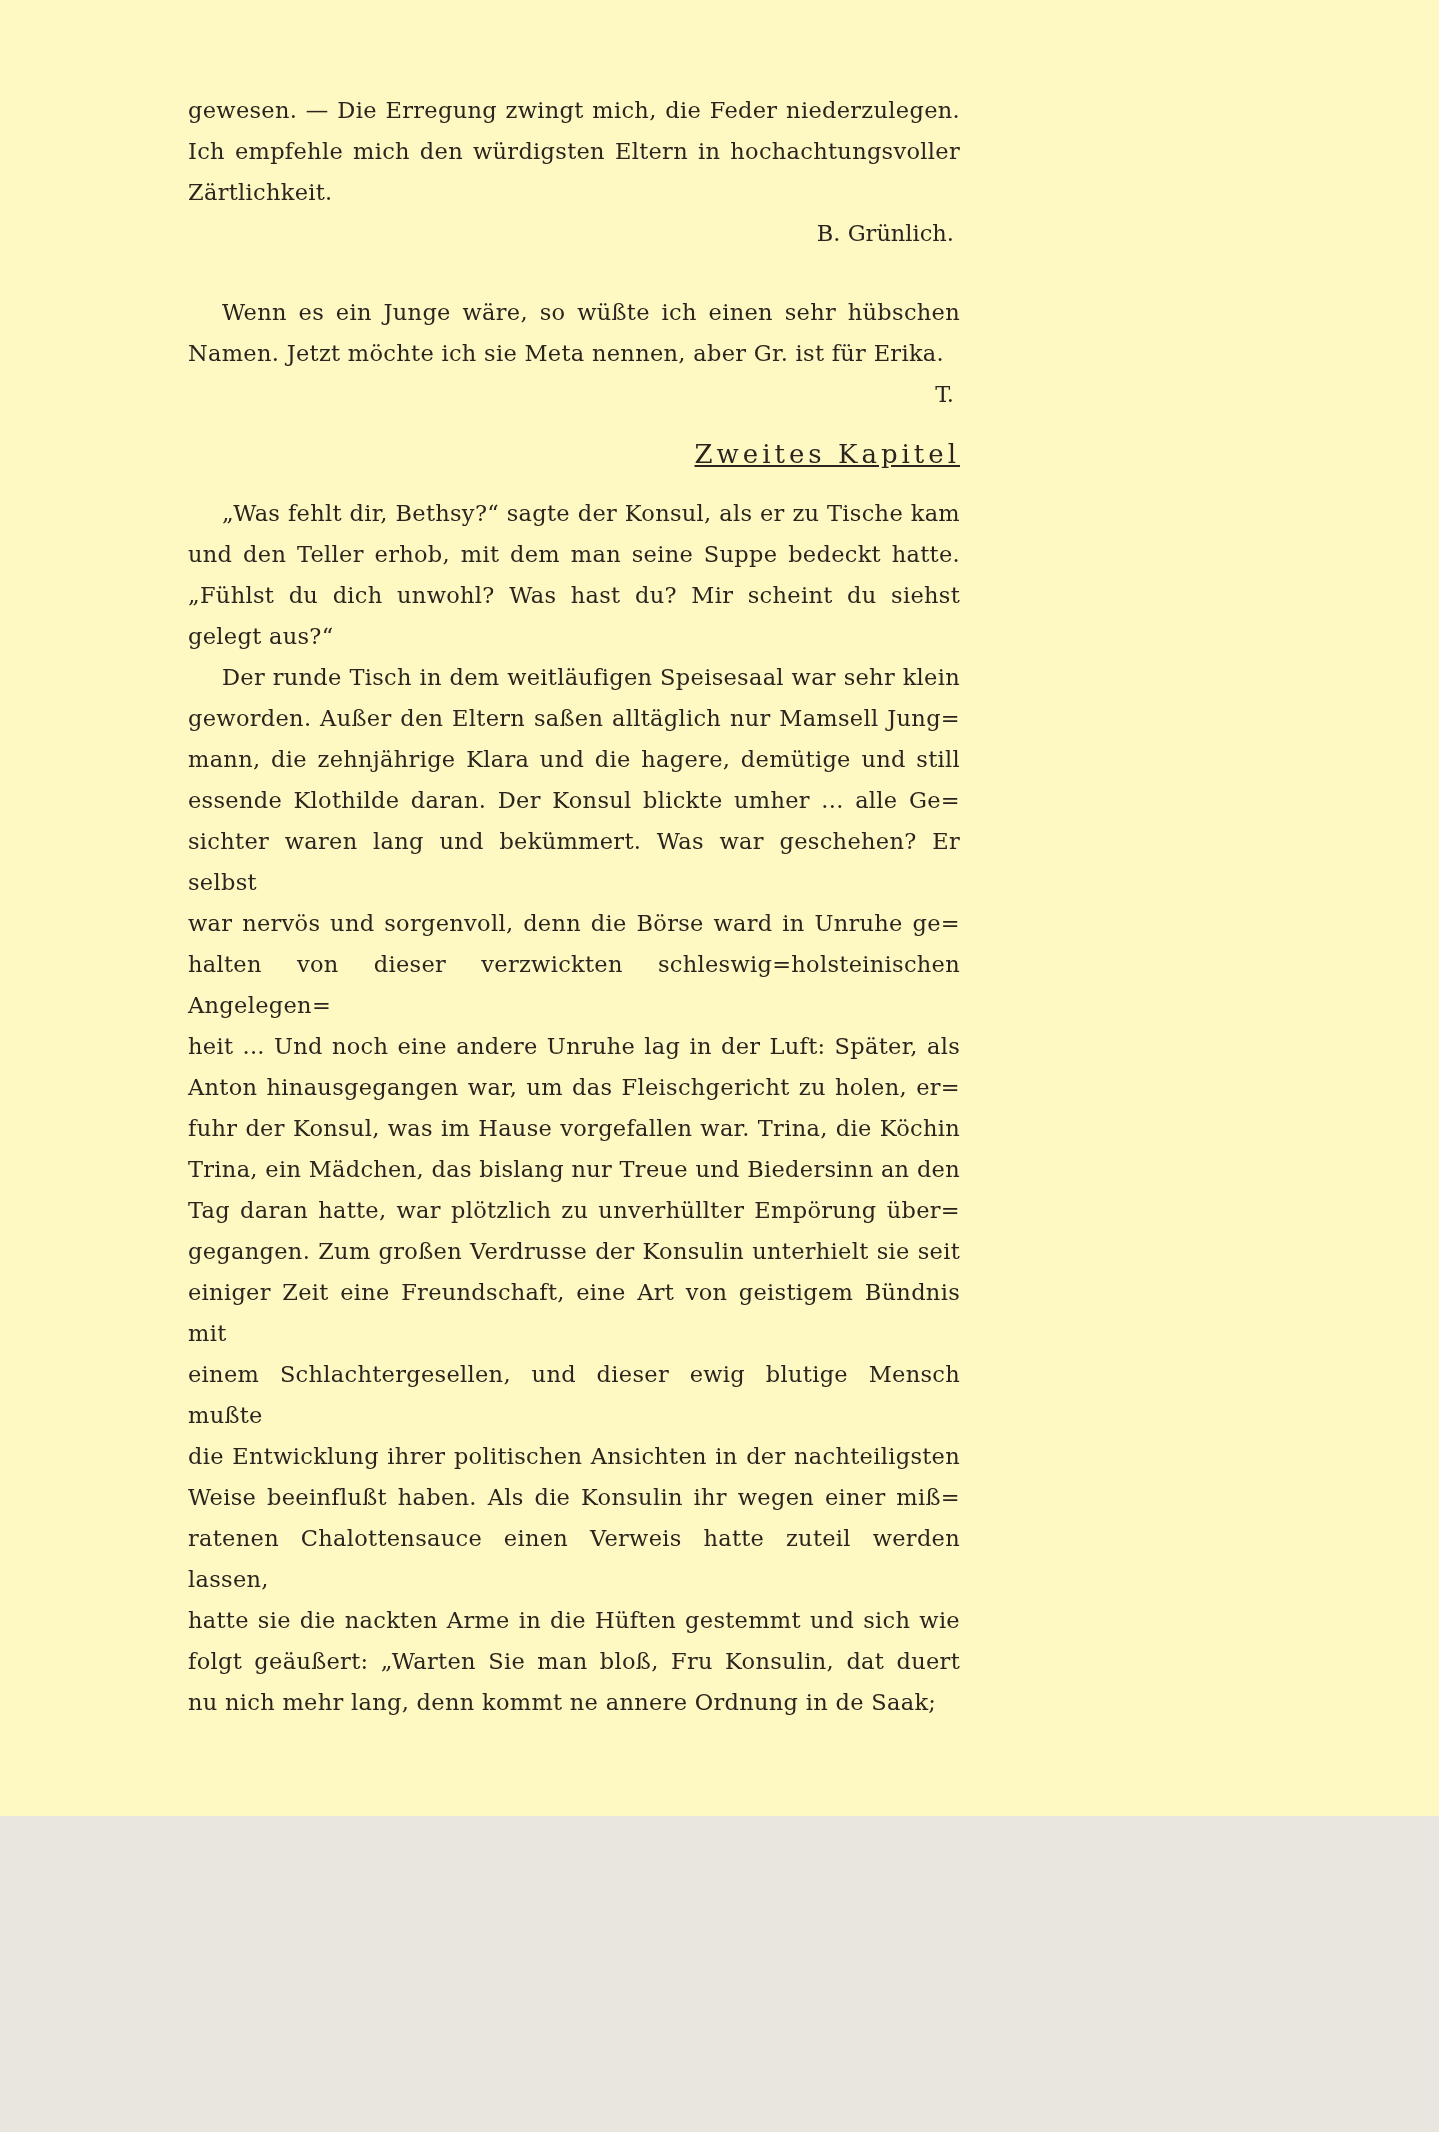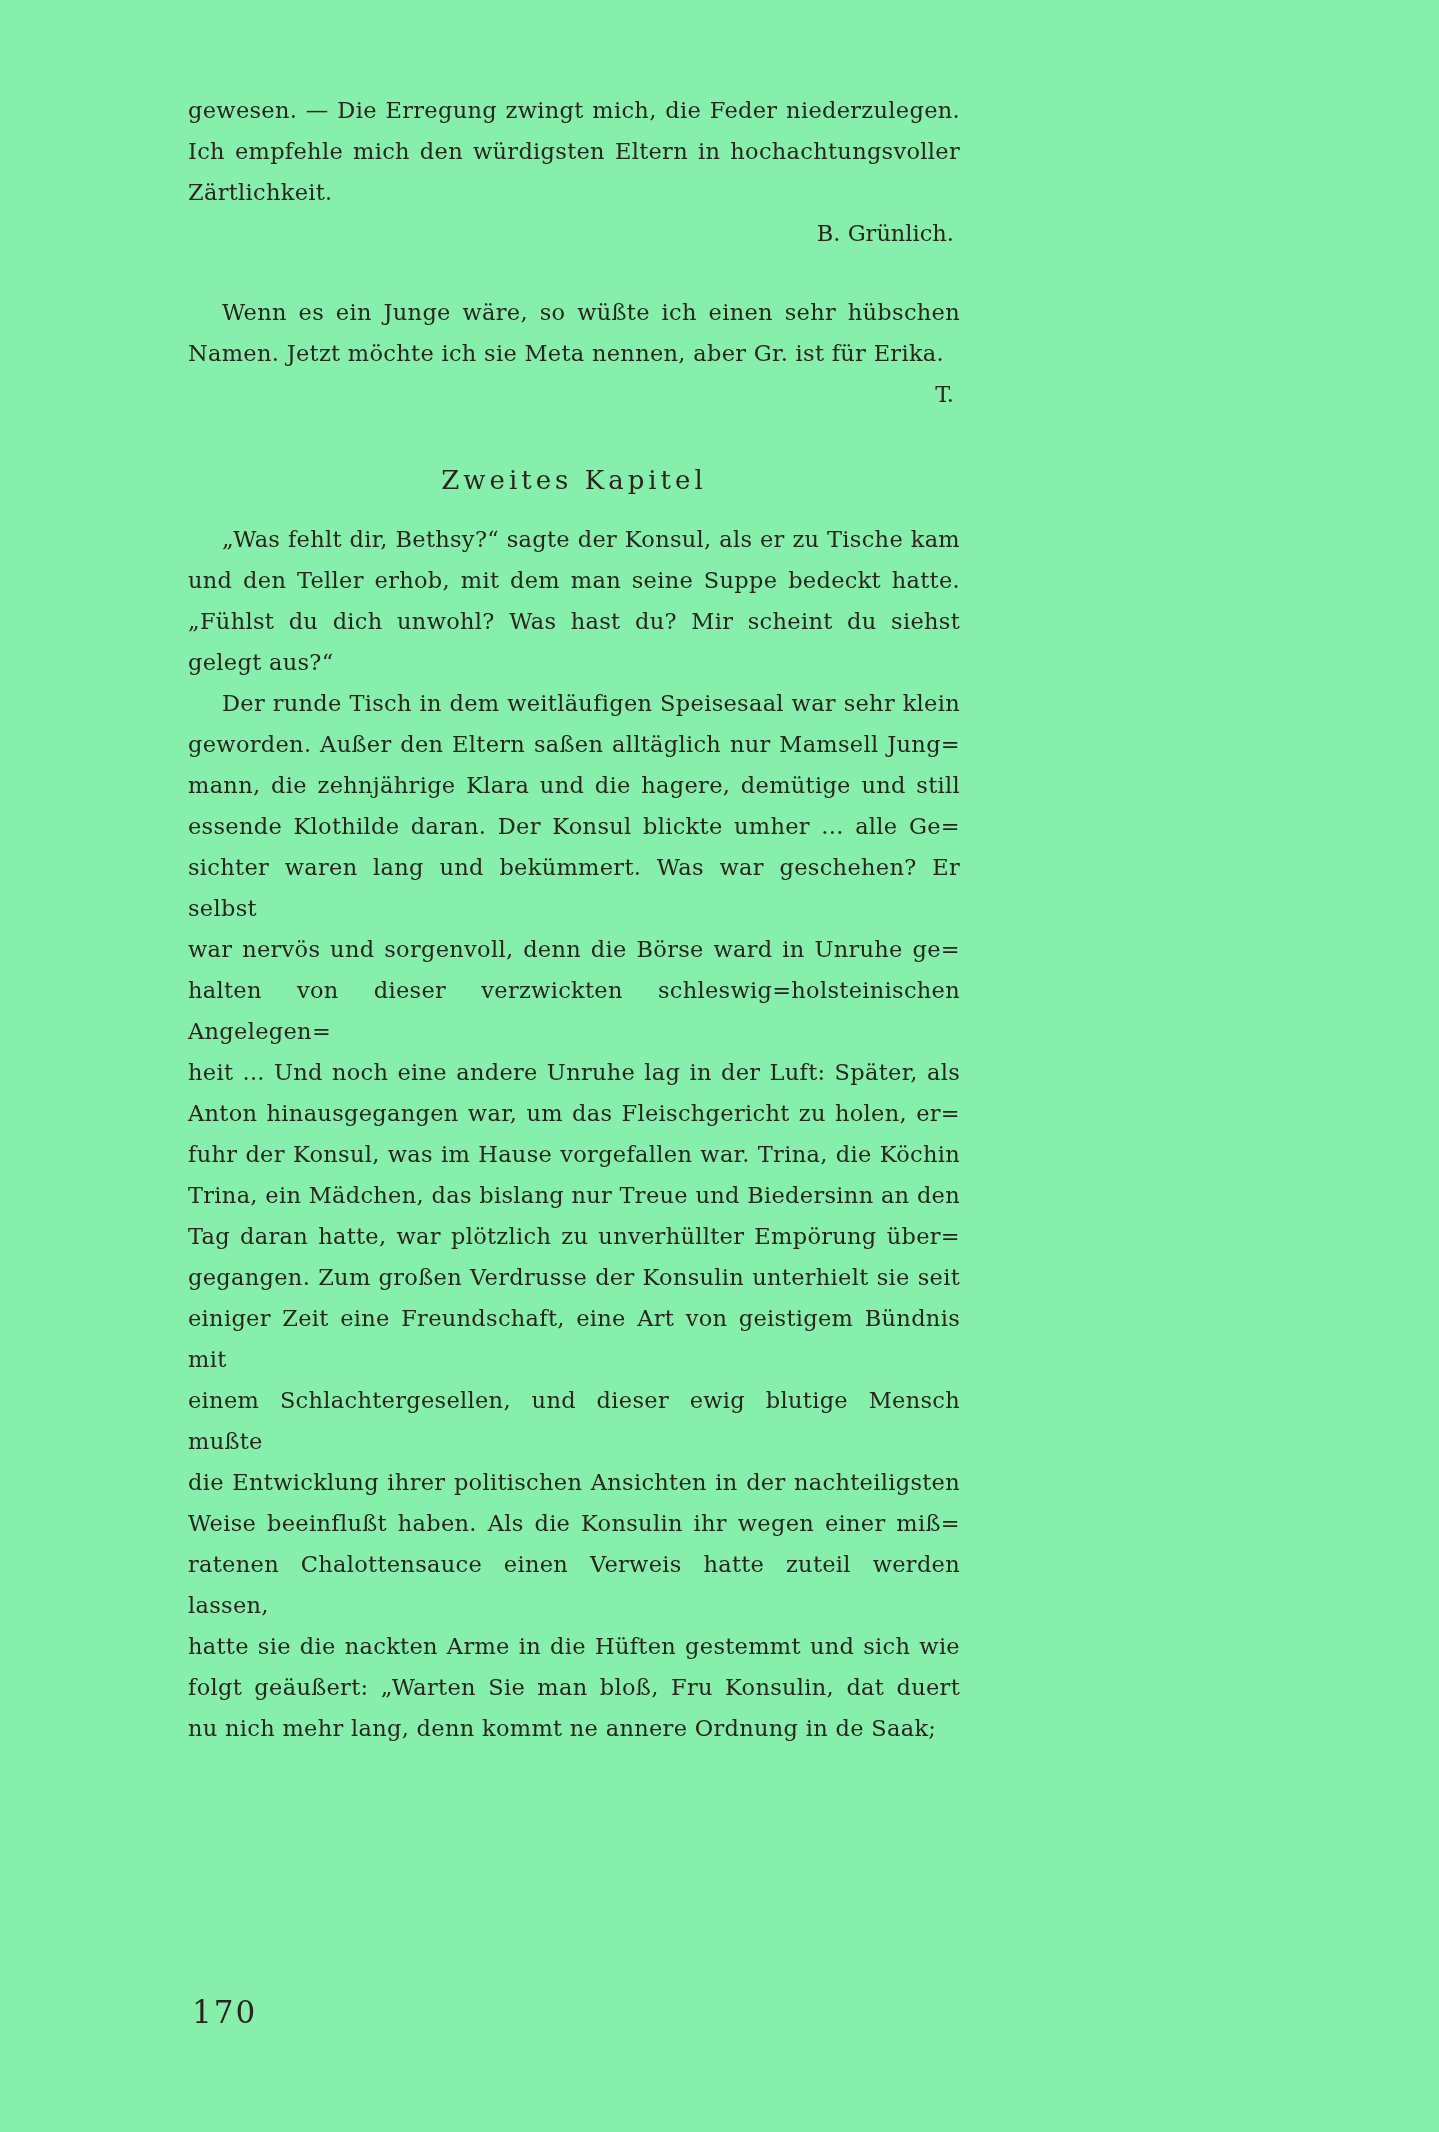--- a/index.html
+++ b/index.html
@@ -3,22 +3,22 @@
 <meta charset="utf-8">
 <style>
   html, body {
     margin: 0;
     padding: 0;
     background: #e9e6e0;
   }
   .page {
     position: relative;
     width: 1439px;
-    height: 2132px;
-    background: #86efac;
+    height: 1816px;
+    background: #fef9c3;
     font-family: "DejaVu Serif", "Liberation Serif", serif;
     color: #2b251d;
     overflow: hidden;
   }
   .text-block {
     position: absolute;
     left: 188px;
     top: 90px;
     width: 772px;
   }
@@ -40,23 +40,24 @@
     line-height: 41px;
     text-align: right;
     padding-right: 6px;
   }
   .postscript-block {
     margin-top: 38px;
   }
   .chapter {
     font-size: 26px;
     font-weight: normal;
-    text-align: center;
+    text-align: right;
     letter-spacing: 4px;
-    margin: 50px 0 24px 0;
+    margin: 24px 0 24px 0;
+    text-decoration: underline;
   }
   .page-number {
     position: absolute;
     left: 192px;
     top: 1992px;
     font-size: 31px;
     letter-spacing: 2px;
     line-height: 41px;
   }
 </style>

